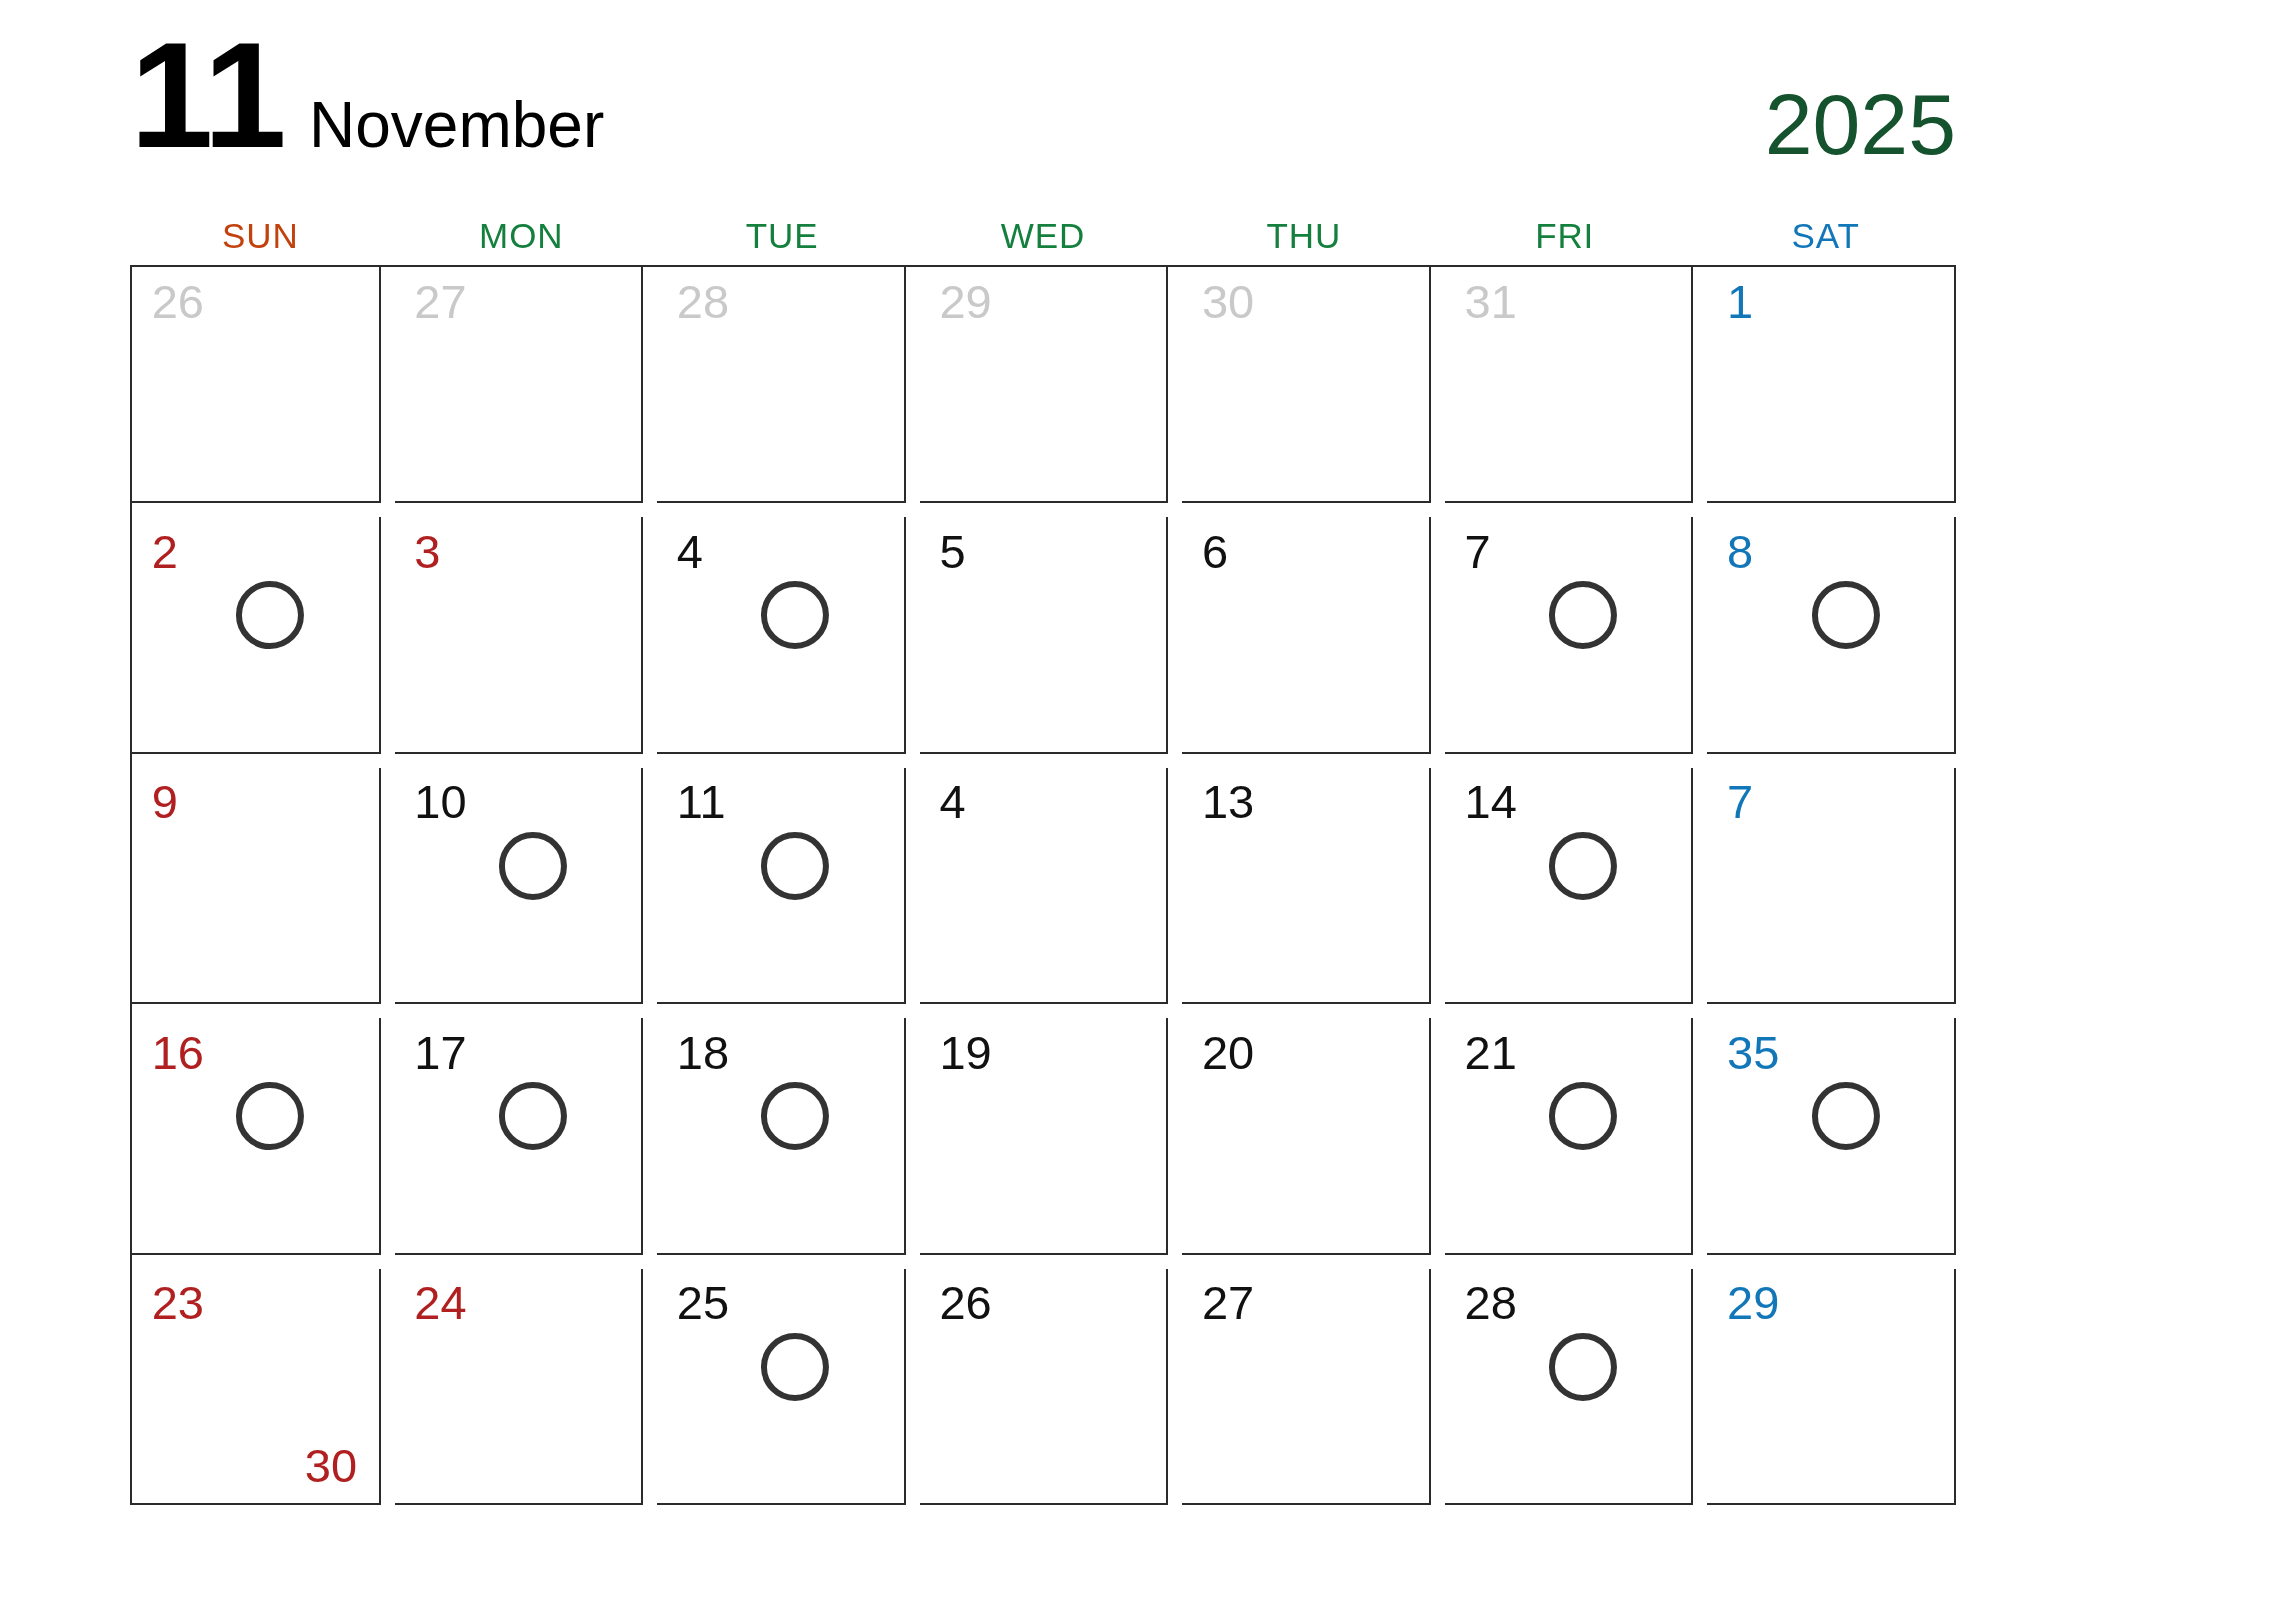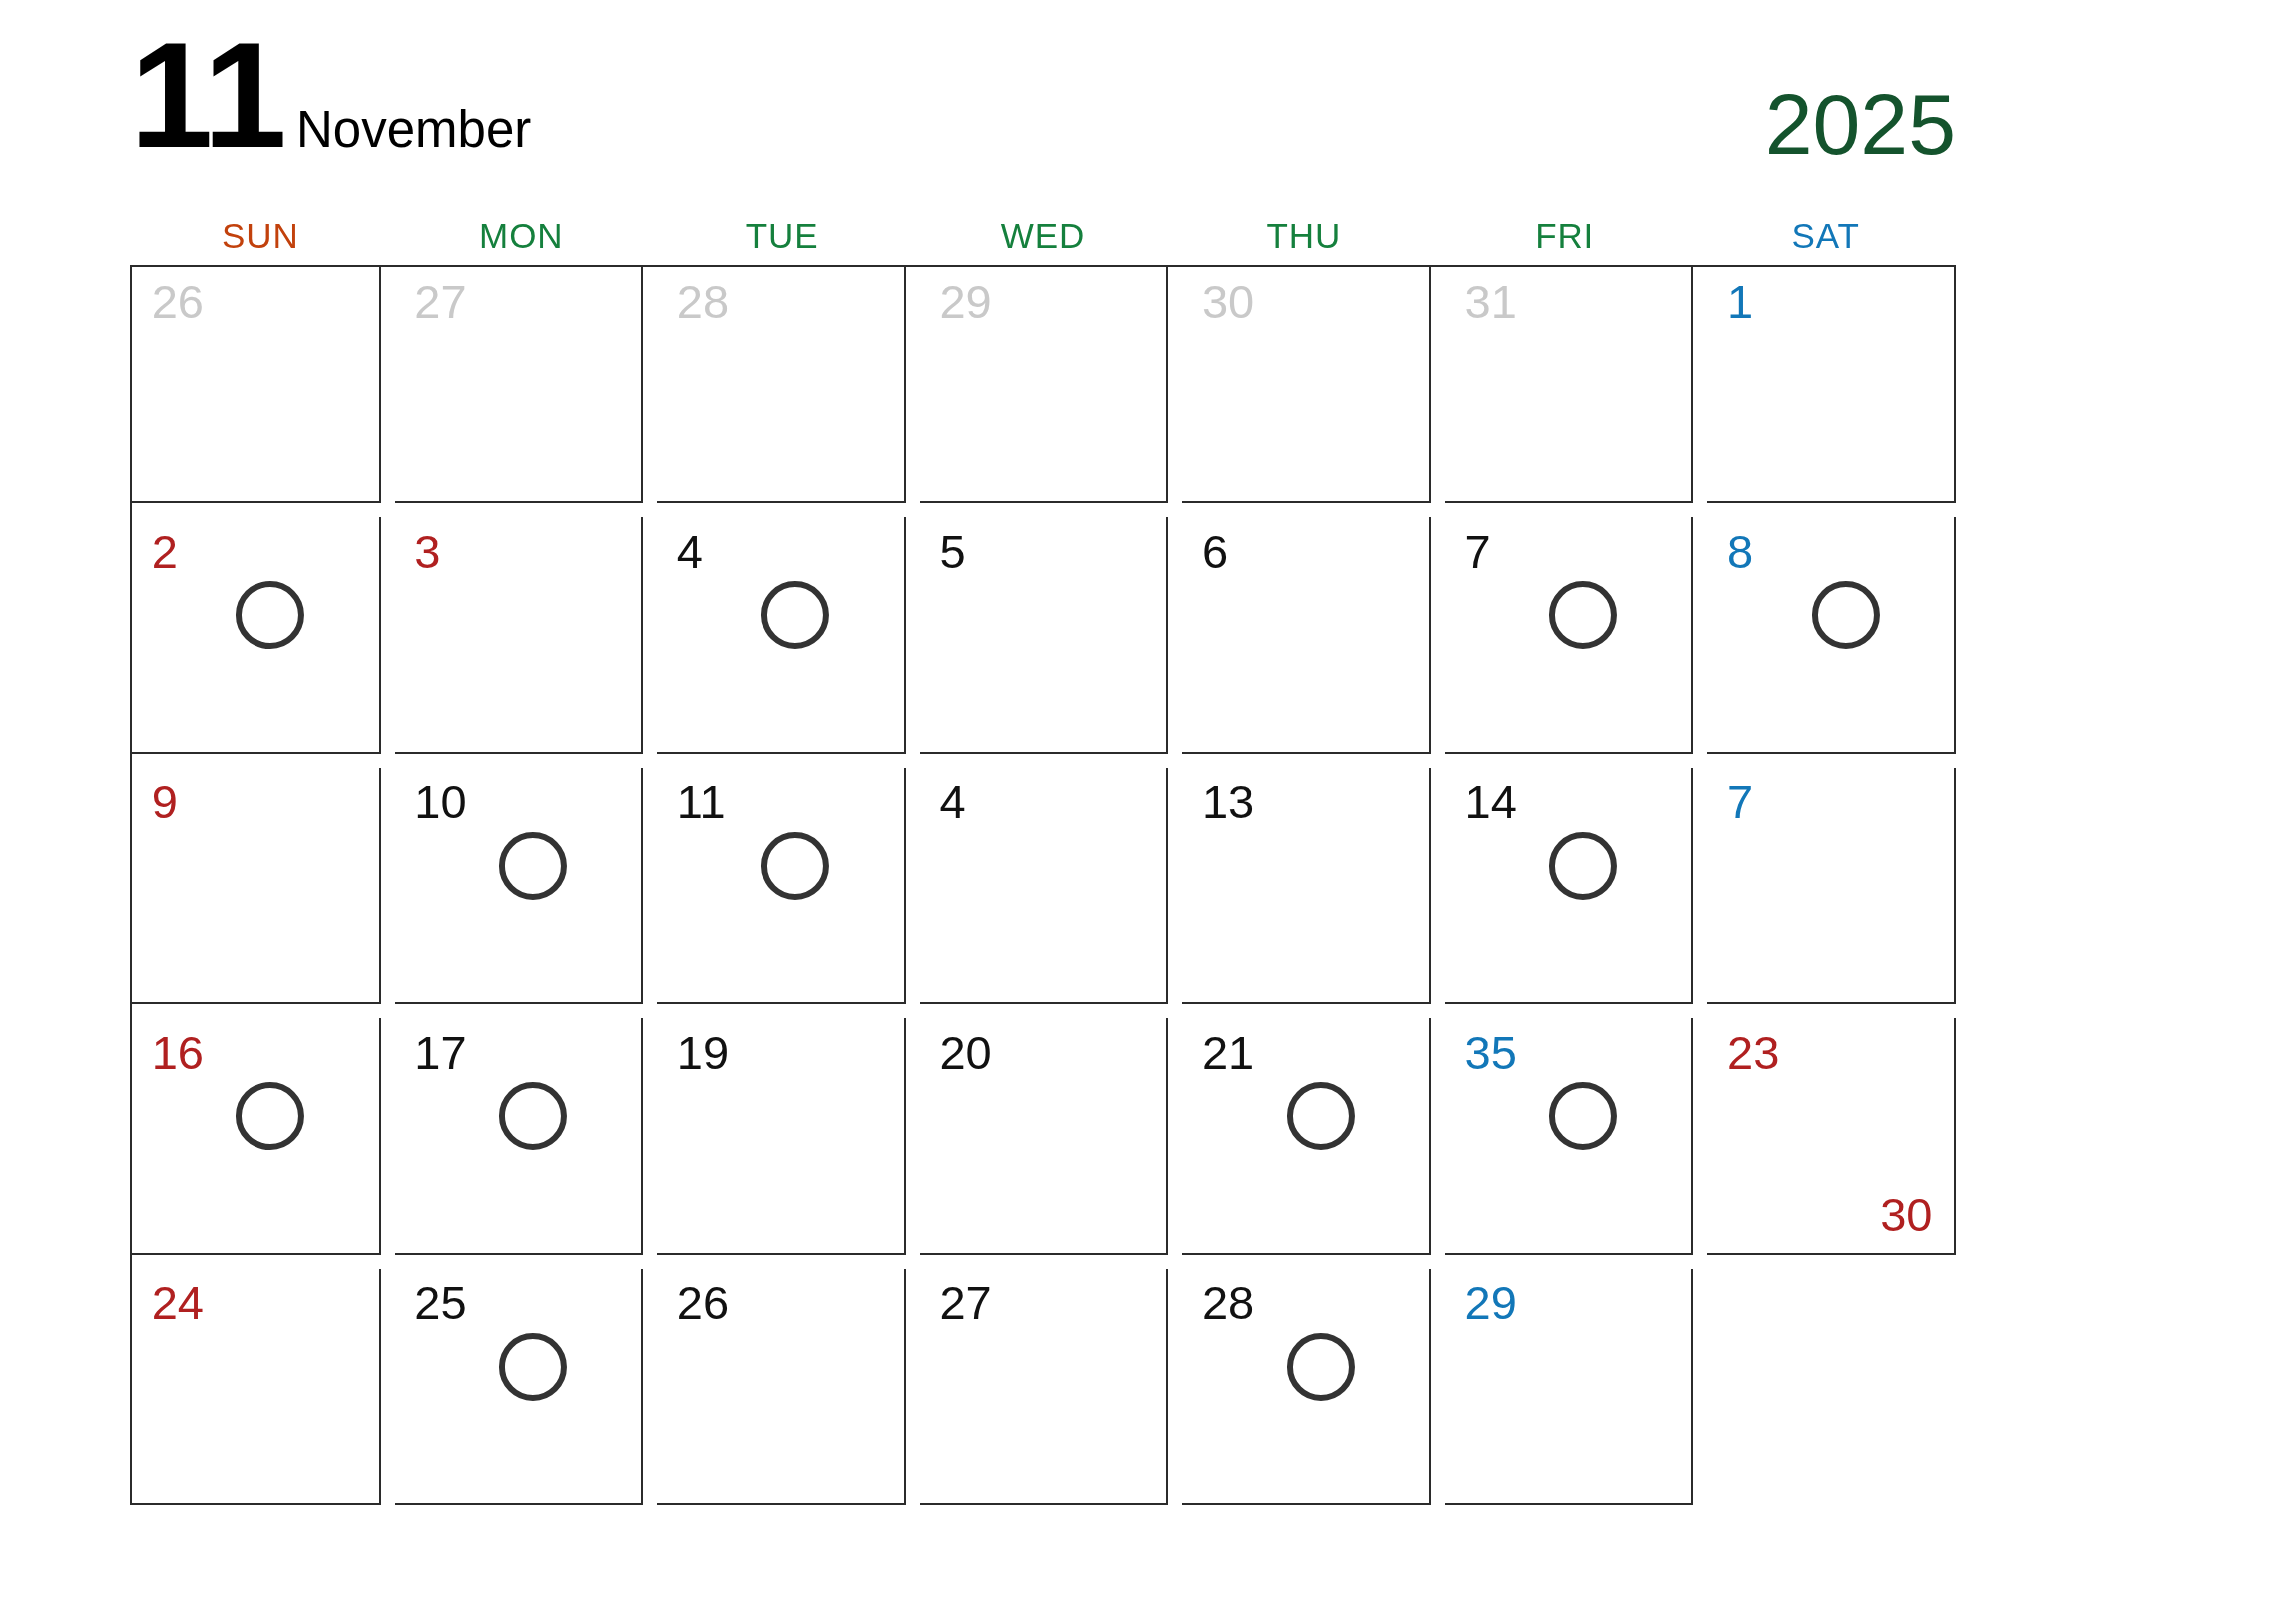--- a/index.html
+++ b/index.html
@@ -35,24 +35,24 @@
     align-items: baseline;
   }
   .month-number {
     font-size: 150px;
     font-weight: 700;
     line-height: 1;
     letter-spacing: -1.8px;
     color: #000000;
   }
   .month-name {
-    font-size: 51px;
+    font-size: 64px;
     font-weight: 400;
     line-height: 1;
-    margin-left: 11px;
+    margin-left: 24px;
     color: #000000;
   }
   .year {
     position: absolute;
     right: 0;
     bottom: 39px;
     font-size: 86px;
     font-weight: 400;
     line-height: 1;
     color: #14532d;
@@ -220,20 +220,24 @@
       </div>
       <div class="cell r4">
         <div class="daynum sun">16</div>
         <div class="mark"></div>
       </div>
       <div class="cell r4">
         <div class="daynum">17</div>
         <div class="mark"></div>
       </div>
       <div class="cell r4">
+        <div class="daynum">18</div>
+        <div class="mark"></div>
+      </div>
+      <div class="cell r4">
         <div class="daynum">19</div>
       </div>
       <div class="cell r4">
         <div class="daynum">20</div>
       </div>
       <div class="cell r4">
         <div class="daynum">21</div>
         <div class="mark"></div>
       </div>
       <div class="cell r4">

